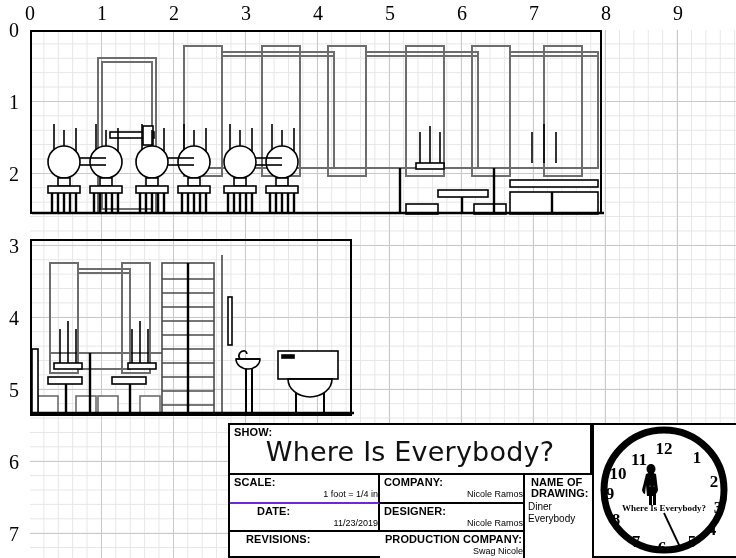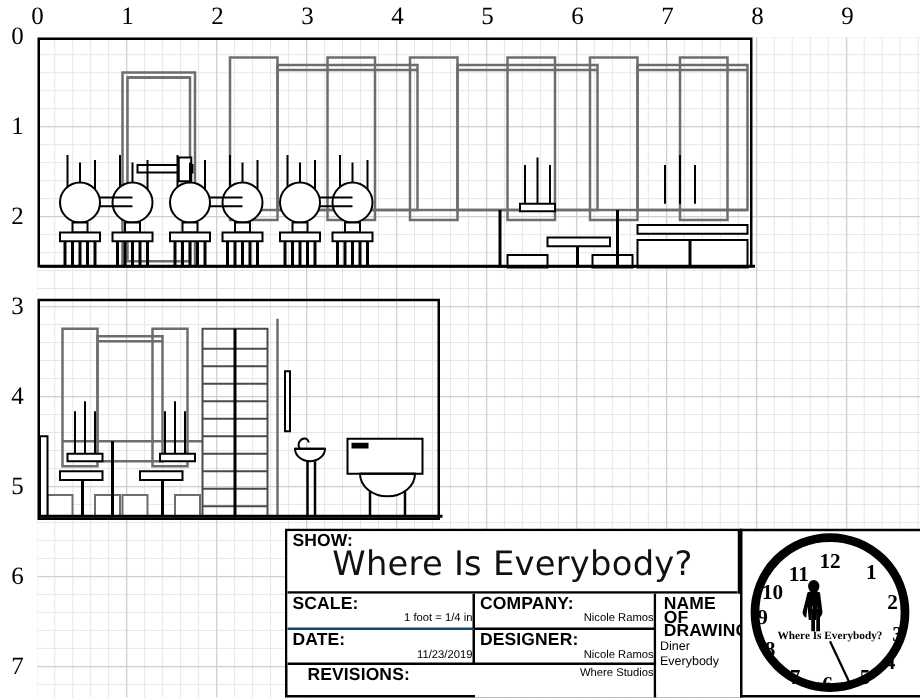--- a/index.html
+++ b/index.html
@@ -29,31 +29,31 @@
   
   .frame{position:absolute;border:2.5px solid #000;box-sizing:border-box;
          background:transparent;}
 
   svg{display:block;overflow:visible;}
 
   
   #title-block{position:absolute;left:228px;top:423px;width:364px;height:135px;
        border:2px solid #000;box-sizing:border-box;background:#fff;}
   .tb-cell{position:absolute;box-sizing:border-box;background:#fff;}
-  .tb-lbl{font-size:14px;font-weight:bold;color:#000;letter-spacing:.1px;
+  .tb-lbl{font-size:11px;font-weight:bold;color:#000;letter-spacing:.1px;
           padding:2px 0 0 4px;line-height:11px;}
   .tb-val{font-size:9px;color:#000;text-align:right;line-height:12px;}
   #show-cell{left:0;top:0;width:100%;height:50px;border-bottom:2px solid #000;}
   #show-title{position:absolute;left:0;right:0;top:11px;text-align:center;
        font-size:27px;color:#111;font-family:"DejaVu Sans",sans-serif;
        font-weight:400;letter-spacing:.2px;}
   #scale-cell{left:0;top:50px;width:150px;height:29px;
-       border-right:2px solid #000;border-bottom:2px solid #0c4a6e;}
+       border-right:2px solid #000;border-bottom:2px solid #6d28d9;}
   #date-cell{left:0;top:79px;width:150px;height:28px;
-       border-right:2px solid #000;border-bottom:2px solid #000;}
+       border-right:2px solid #000;border-bottom:2px solid #000;padding-left:23px;}
   #rev-cell{left:12px;top:107px;width:150px;height:18px;
        border-right:2px solid #000;}
   #director-cell{left:150px;top:50px;width:145px;height:29px;
        border-right:2px solid #000;border-bottom:2px solid #000;}
   #designer-cell{left:150px;top:79px;width:145px;height:28px;
        border-right:2px solid #000;border-bottom:2px solid #000;}
   #prod-cell{left:150px;top:107px;width:145px;height:26px;
        border-right:2px solid #000;}
   #name-cell{left:295px;top:50px;width:69px;height:83px;}
   .tb-lbl-c{text-align:center;}
@@ -342,21 +342,22 @@
     <div class="tb-lbl">COMPANY:</div>
     <div class="tb-val">Nicole Ramos</div>
   </div>
 
   <div class="tb-cell" id="designer-cell">
     <div class="tb-lbl">DESIGNER:</div>
     <div class="tb-val">Nicole Ramos</div>
   </div>
 
   <div class="tb-cell" id="prod-cell">
-    <div class="tb-val">Where Studios</div>
+    <div class="tb-lbl tb-lbl-c">PRODUCTION COMPANY:</div>
+    <div class="tb-val">Swag Nicole</div>
   </div>
 
   <div class="tb-cell" id="name-cell">
     <div class="tb-lbl" style="padding-left:6px">NAME OF</div>
     <div class="tb-lbl" style="padding:0 0 0 6px">DRAWING:</div>
     <div id="name-val">Diner Everybody</div>
   </div>
 </div>
 
 <div id="clock-panel">

